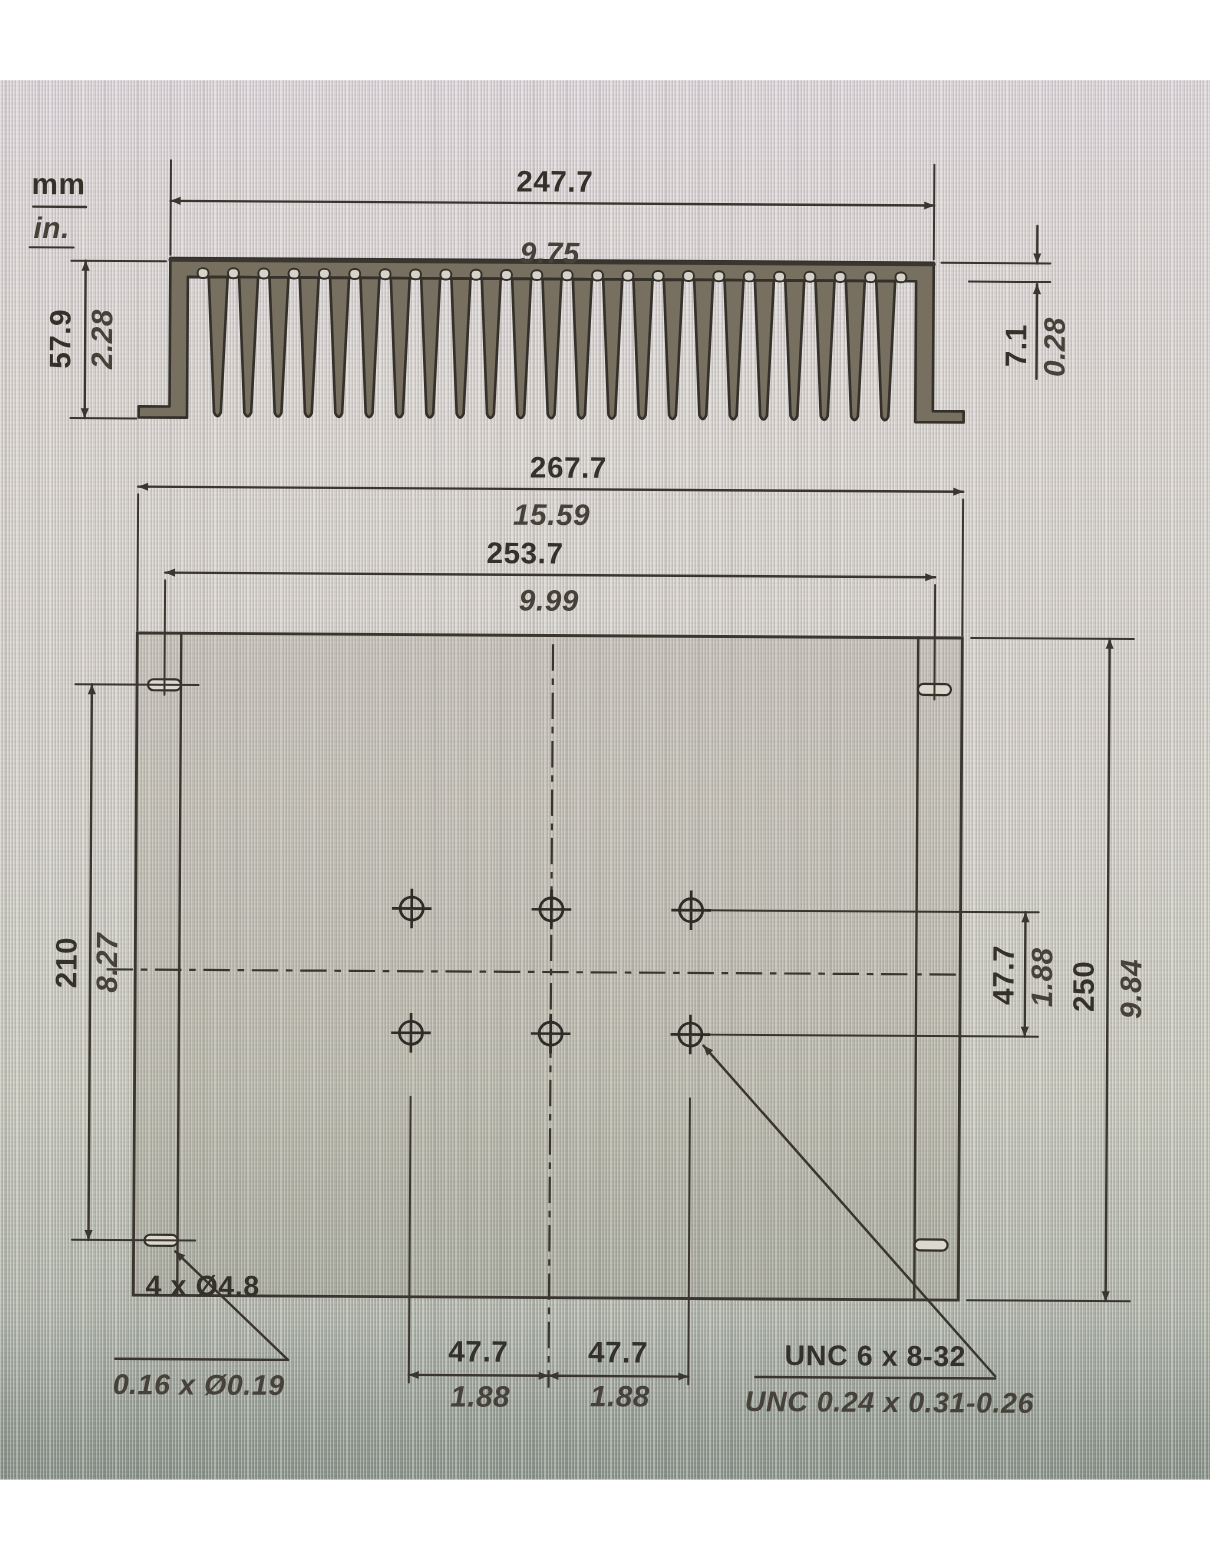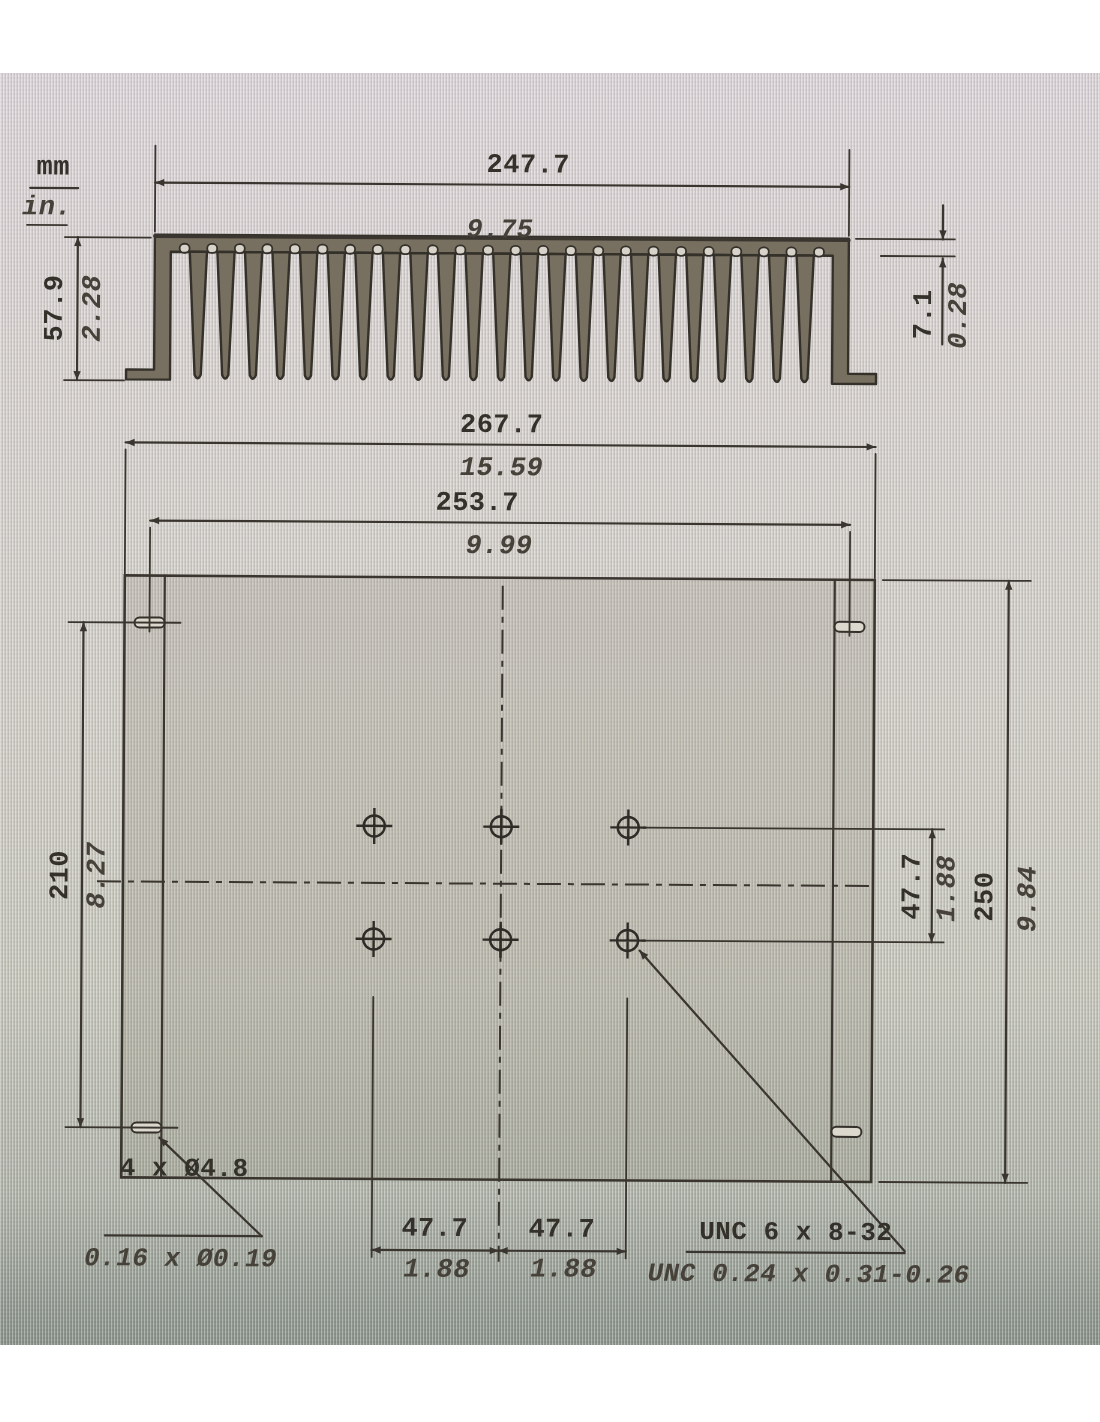--- a/index.html
+++ b/index.html
@@ -1,17 +1,17 @@
 <!DOCTYPE html>
 <html><head>
 <meta charset="utf-8">
 <style>
   html,body{margin:0;padding:0;background:#ffffff;}
   #canvas{position:relative;width:1100px;height:1422px;background:#ffffff;overflow:hidden;
-          font-family:Liberation Mono, monospace;}
+          font-family:Liberation Sans, sans-serif;}
   
   #photo{position:absolute;left:0;top:73px;width:1100px;height:1272px;
     background:
       radial-gradient(130% 95% at 50% 45%, rgba(0,0,0,0) 62%, rgba(55,58,52,0.14) 100%),
       repeating-linear-gradient(90deg, rgba(255,255,255,0.30) 0 1px, rgba(0,0,0,0.0) 1px 2px, rgba(95,95,110,0.13) 2px 3px),
       repeating-linear-gradient(0deg, rgba(255,255,255,0.05) 0 2px, rgba(60,60,70,0.03) 2px 4px),
       linear-gradient(180deg,#dad3d6 0%, #d6d1cd 22%, #cfccc3 50%, #c4c4b8 72%, #aeb2a6 88%, #8f978d 97%, #879087 100%);
   }
   #drawing{position:absolute;left:0;top:0;width:1100px;height:1422px;transform:rotate(0.35deg);transform-origin:50% 50%;}
   svg{position:absolute;left:0;top:0;}
@@ -168,30 +168,30 @@
           <circle cx="502" cy="940" r="10.5" class="hole"></circle>
           <path d="M484,940 H520 M502,922 V958" class="hole"></path>
           <circle cx="629" cy="940" r="10.5" class="hole"></circle>
           <path d="M611,940 H647 M629,922 V958" class="hole"></path>
         </g>
     </svg>
 
     <div class="lbl" style="left:50px;top:171px;">mm</div>
     <div class="lbl in" style="left:44px;top:211px;">in.</div>
 
-    <div class="lbl" style="left:501px;top:166px;margin-left:24px;">247.7</div>
+    <div class="lbl" style="left:501px;top:166px;">247.7</div>
     <div class="lbl in" style="left:497px;top:211px;margin-top:20px;">9.75</div>
 
     <div class="lbl rot" style="left:53px;top:311px;">57.9</div>
     <div class="lbl rot in" style="left:91px;top:311px;">2.28</div>
 
     <div class="lbl rot" style="left:922px;top:312px;">7.1</div>
     <div class="lbl rot in" style="left:957px;top:313px;">0.28</div>
 
-    <div class="lbl" style="left:500px;top:426px;">267.7</div>
+    <div class="lbl" style="left:500px;top:426px;padding-left:30px;">267.7</div>
     <div class="lbl in" style="left:500px;top:469px;">15.59</div>
 
     <div class="lbl" style="left:476px;top:504px;">253.7</div>
     <div class="lbl in" style="left:498px;top:547px;">9.99</div>
 
     <div class="lbl rot" style="left:62px;top:878px;">210</div>
     <div class="lbl rot in" style="left:99px;top:878px;">8.27</div>
 
     <div class="lbl rot" style="left:914px;top:884px;">47.7</div>
     <div class="lbl rot in" style="left:949px;top:886px;">1.88</div>

